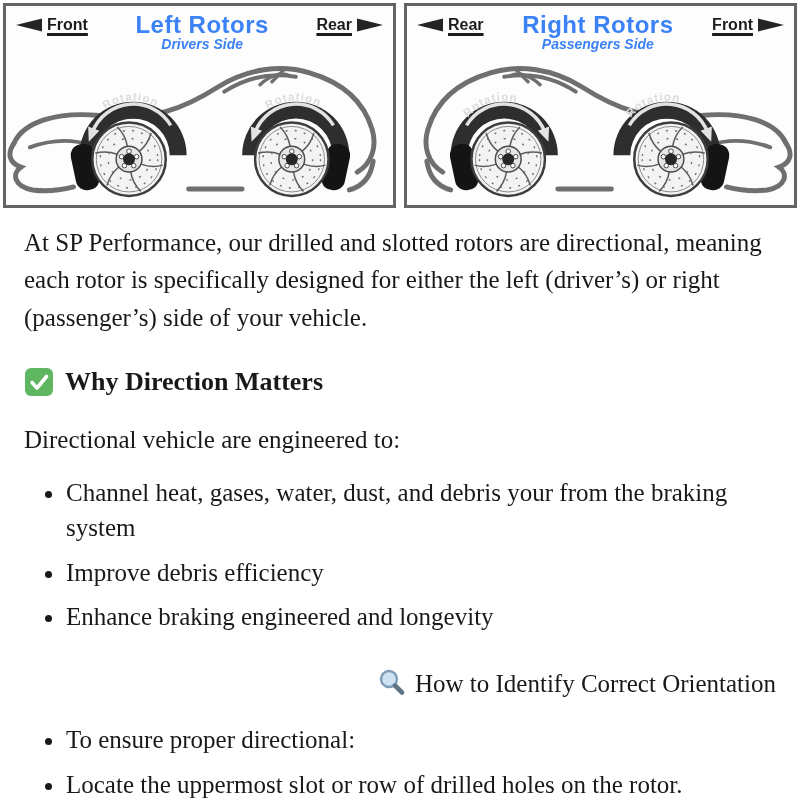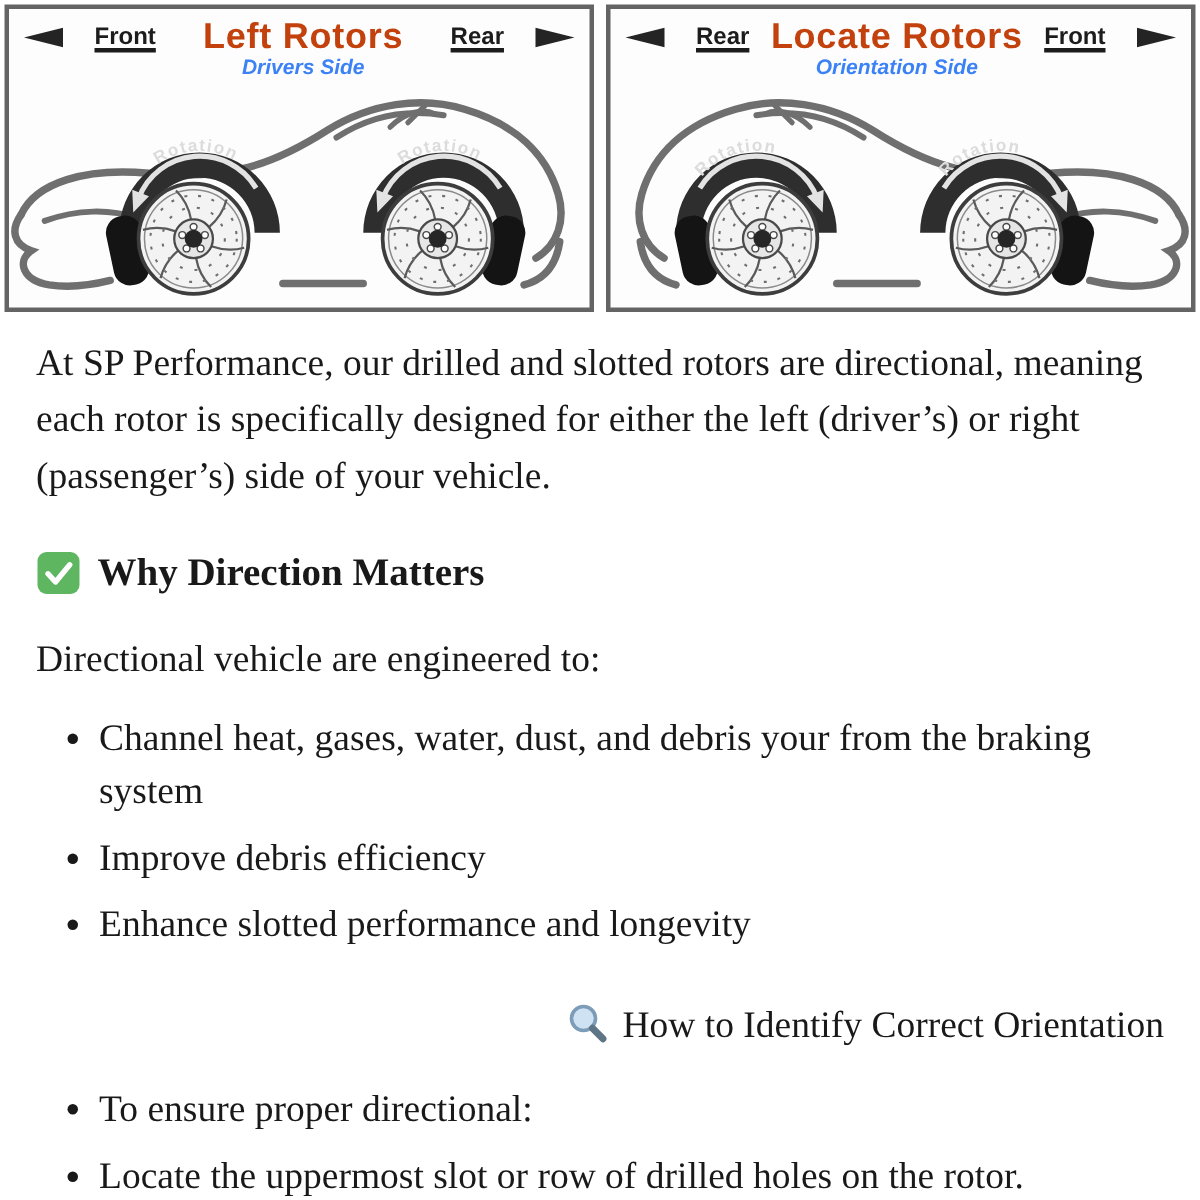--- a/index.html
+++ b/index.html
@@ -3,25 +3,25 @@
 <meta charset="utf-8">
 <style>
   html,body{margin:0;padding:0;background:#fff;}
   body{width:800px;font-family:"Liberation Serif",serif;color:#191919;}
 
   
   .panels{display:flex;gap:8px;padding:3px 3px 0 3px;}
   .panel{flex:1;border:3px solid #646464;background:#fdfdfd;overflow:hidden;}
   .panel-header{display:flex;justify-content:space-between;align-items:flex-start;
     padding:6px 10px 0 10px;font-family:"Liberation Sans",sans-serif;}
-  .dir{display:flex;align-items:center;gap:19px;margin-top:4px;justify-content:space-between;}
+  .dir{display:flex;align-items:center;gap:3px;margin-top:4px;justify-content:space-between;}
   .dir .lbl{font-weight:bold;font-size:16px;color:#1c1c1c;
     text-decoration:underline;text-decoration-thickness:2.5px;text-underline-offset:3px;}
   .title-block{text-align:center;line-height:1.05;}
-  .panel-title{font-weight:bold;font-size:24px;color:#c2410c;letter-spacing:.5px;}
+  .panel-title{font-weight:bold;font-size:24px;color:#3b82f6;letter-spacing:.5px;}
   .panel-subtitle{font-weight:bold;font-style:italic;font-size:14px;color:#3b82f6;}
   .car-svg{display:block;width:100%;height:auto;margin-top:2px;}
 
   
   main{padding:0 24px;font-size:25px;line-height:1.5;}
   .intro{margin:16px 0 0;}
   h2.why{display:flex;align-items:center;gap:11px;font-size:26px;margin:26px 0 0;font-weight:bold;}
   h3.identify{display:flex;align-items:center;gap:8px;font-size:25px;margin:30px 0 0;font-weight:normal;justify-content:flex-end;}
   .lead{margin:20px 0 0;}
   ul{margin:16px 0 0;padding-left:42px;}
@@ -119,22 +119,22 @@
 
   <div class="panel">
     <div class="panel-header">
       <span class="dir">
         <svg width="28" height="16" viewBox="0 0 28 16">
             <polygon points="0,8 26,1.5 26,14.5" fill="#242424"></polygon>
           </svg>
         <span class="lbl">Rear</span>
       </span>
       <span class="title-block">
-        <div class="panel-title">Locate Rotors</div>
-        <div class="panel-subtitle">Orientation Side</div>
+        <div class="panel-title">Right Rotors</div>
+        <div class="panel-subtitle">Passengers Side</div>
       </span>
       <span class="dir">
         <span class="lbl">Front</span>
         <svg width="28" height="16" viewBox="0 0 28 16">
             <polygon points="28,8 2,1.5 2,14.5" fill="#242424"></polygon>
           </svg>
       </span>
     </div>
 
     <svg class="car-svg" viewBox="0 0 390 152">
@@ -212,21 +212,21 @@
       <path d="M8,15.5 L13,21 L22.5,9.5" fill="none" stroke="#ffffff" stroke-width="3.6" stroke-linecap="round" stroke-linejoin="round"></path>
     </svg>
     <span>Why Direction Matters</span>
   </h2>
 
   <p class="lead">Directional vehicle are engineered to:</p>
 
   <ul class="why-list">
     <li>Channel heat, gases, water, dust, and debris your from the braking system</li>
     <li>Improve debris efficiency</li>
-    <li>Enhance slotted performance and longevity</li>
+    <li>Enhance braking engineered and longevity</li>
   </ul>
 
   <h3 class="identify">
     <svg class="emoji-svg" width="30" height="30" viewBox="0 0 30 30">
       <circle cx="12" cy="11" r="8" fill="#cfe2f3" stroke="#7d9cb8" stroke-width="2.4"></circle>
       <line x1="18" y1="17.5" x2="25" y2="24.5" stroke="#5d7587" stroke-width="4.6" stroke-linecap="round"></line>
     </svg>
     <span>How to Identify Correct Orientation</span>
   </h3>
 

